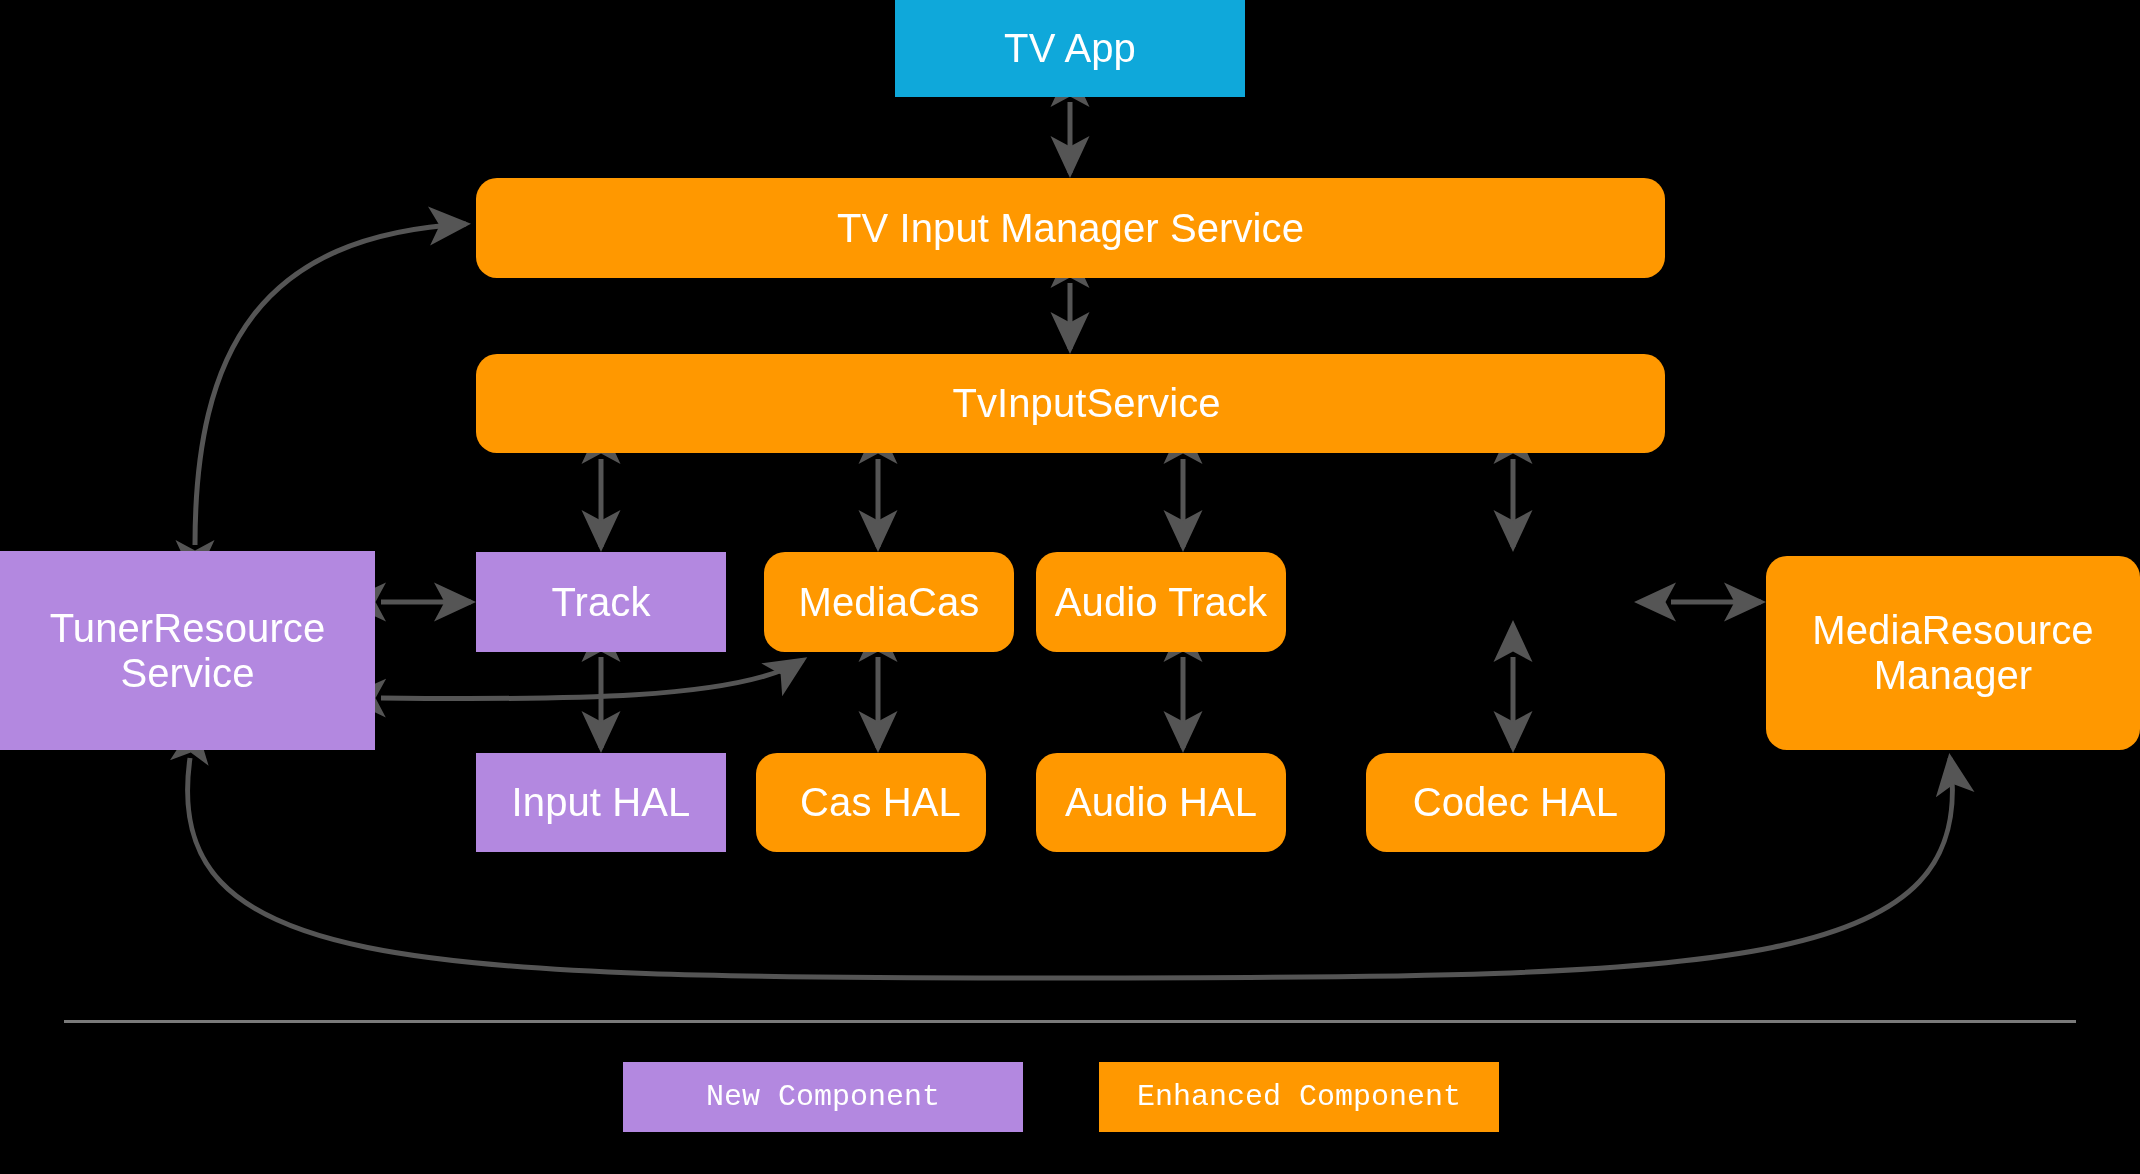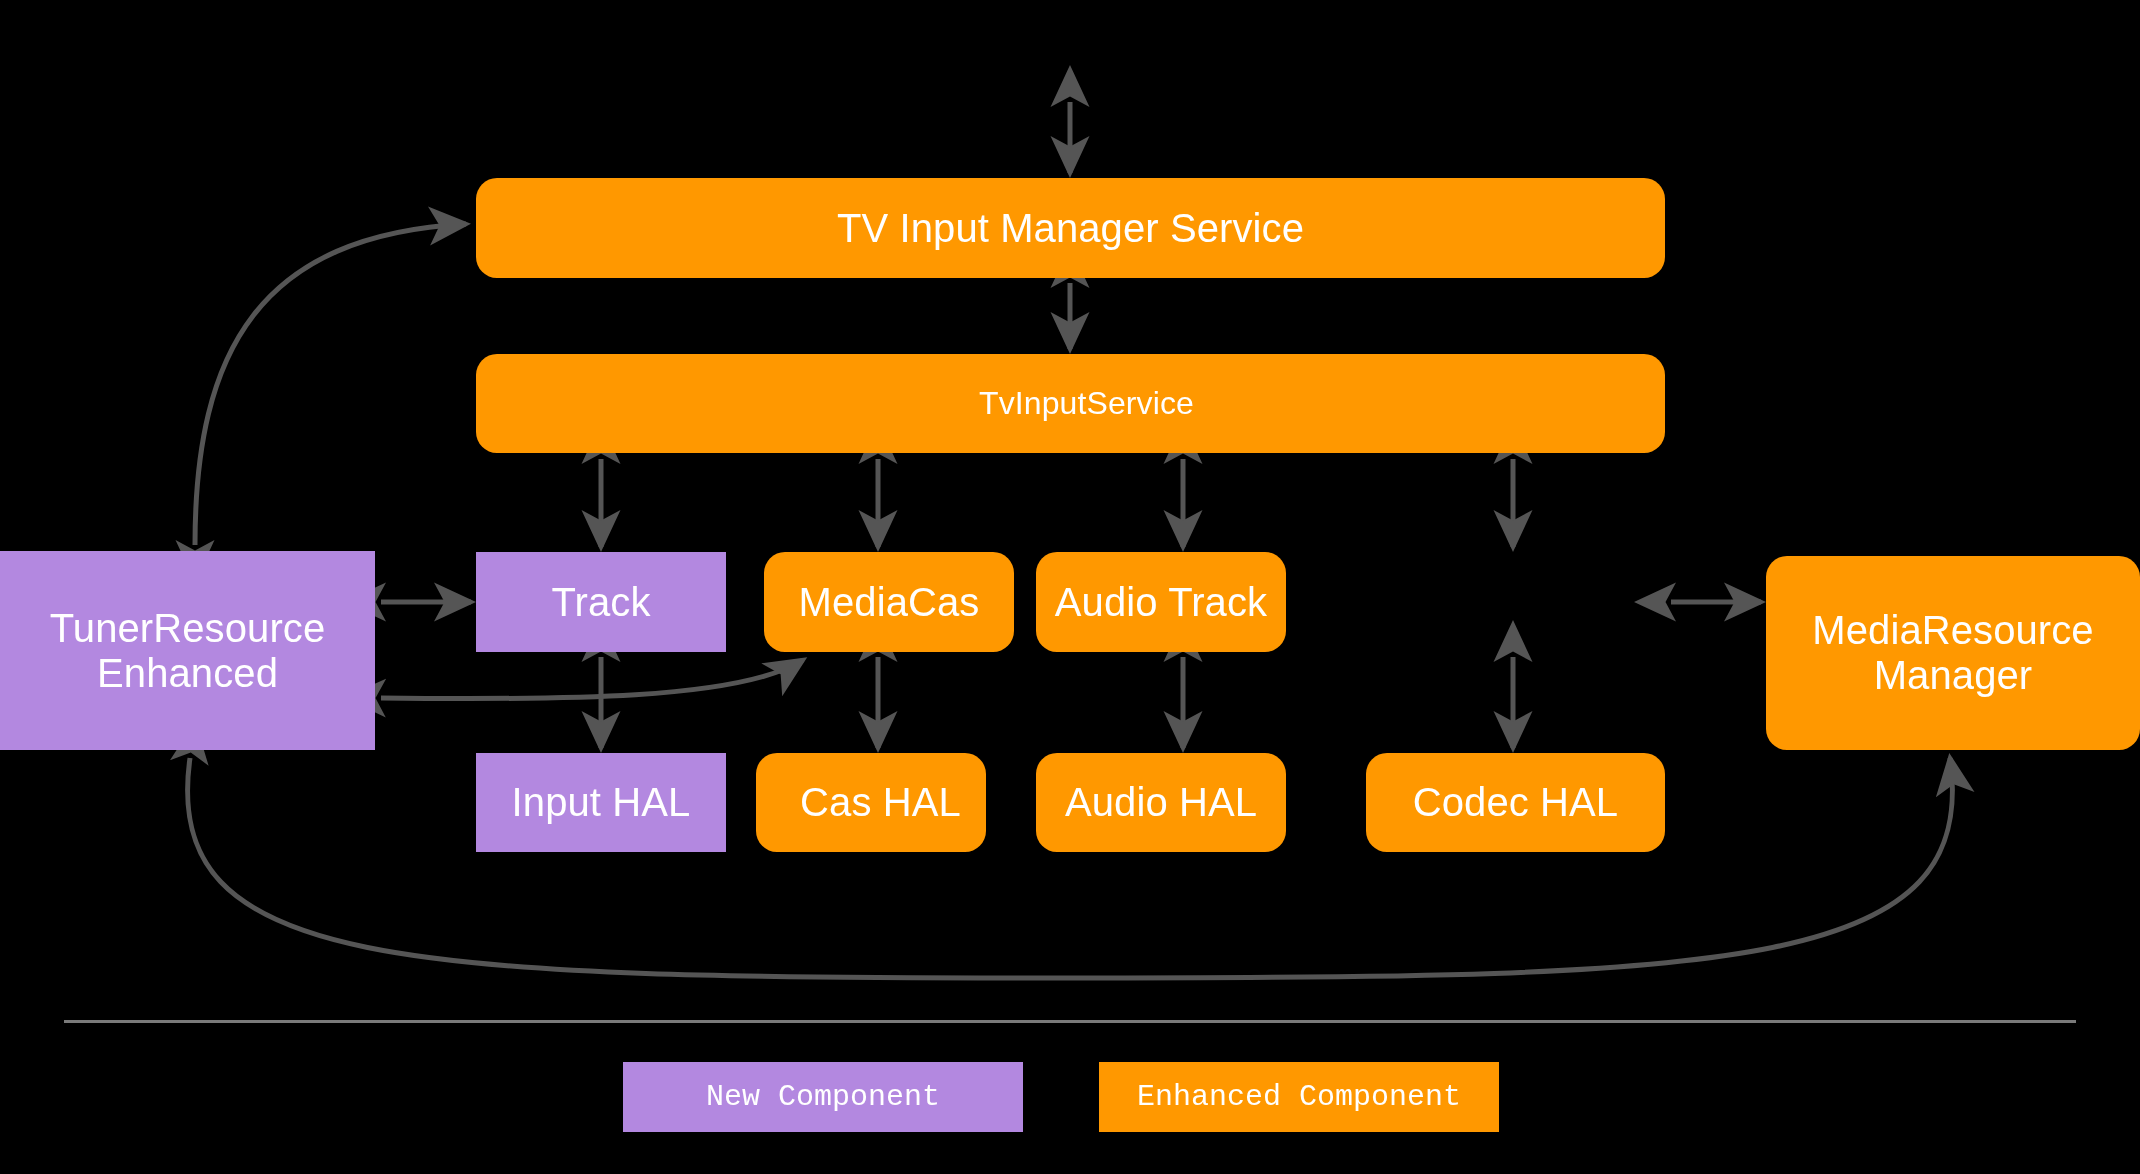--- a/index.html
+++ b/index.html
@@ -104,27 +104,28 @@
       <line x1="1671" y1="602" x2="1761" y2="602"></line>
 
       <path d="M 195 545 C 195 350, 260 235, 466 224"></path>
 
       <path d="M 381 698 C 560 700, 740 700, 803 660"></path>
 
       <path d="M 190 758 C 160 970, 400 978, 1070 978 C 1740 978, 1980 970, 1950 758"></path>
     </g>
   </svg>
 
+  <div class="box blue" style="left:895px; top:0px; width:350px; height:97px; font-size:40px;">TV App</div>
 
   <div class="box orange" style="left:476px; top:178px; width:1189px; height:100px; font-size:40px;">TV Input Manager Service</div>
 
-  <div class="box orange" style="left:476px; top:354px; width:1189px; height:99px; font-size:32px;padding-left:32px;">TvInputService</div>
+  <div class="box orange" style="left:476px; top:354px; width:1189px; height:99px; font-size:40px;padding-left:32px;">TvInputService</div>
 
   <div class="box purple" style="left:0px; top:551px; width:375px; height:199px; font-size:40px;">TunerResource
-Enhanced</div>
+Service</div>
 
   <div class="box purple" style="left:476px; top:552px; width:250px; height:100px; font-size:40px;">Track</div>
 
   <div class="box orange" style="left:756px; top:552px; width:250px; height:100px; font-size:40px;margin-left:8px;">MediaCas</div>
 
   <div class="box orange" style="left:1036px; top:552px; width:250px; height:100px; font-size:40px;">Audio Track</div>
 
 
   <div class="box orange" style="left:1766px; top:556px; width:374px; height:194px; font-size:40px;">MediaResource
 Manager</div>

